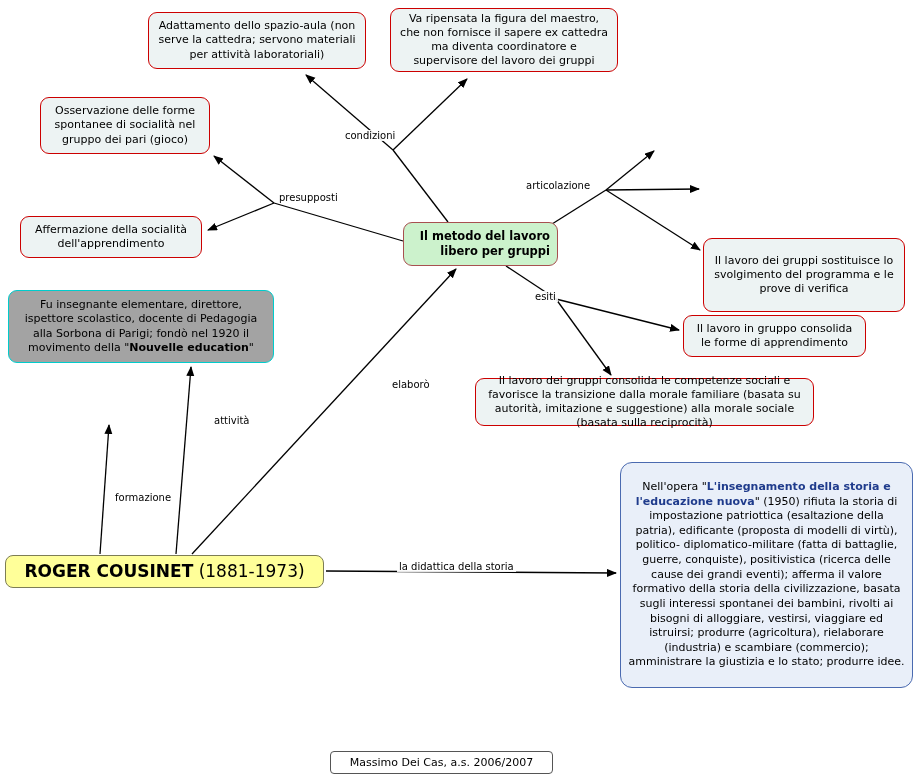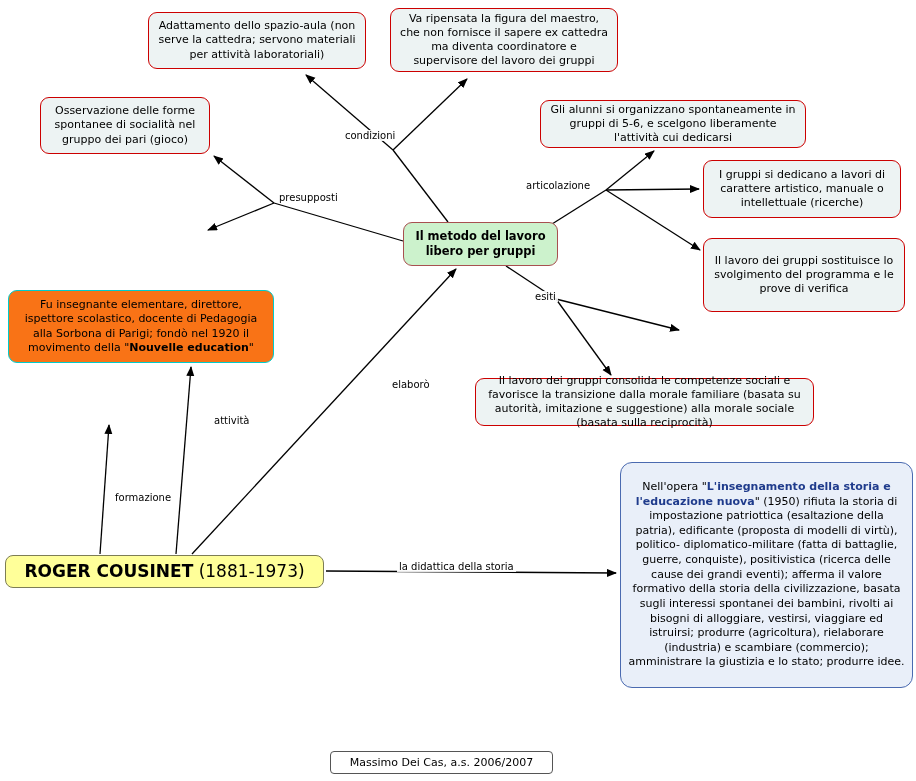--- a/index.html
+++ b/index.html
@@ -10,22 +10,22 @@
     color:#000;
   }
   svg.edges { position:absolute; left:0; top:0; width:916px; height:781px; pointer-events:none; }
   .node {
     position:absolute; box-sizing:border-box;
     display:flex; align-items:center; justify-content:center;
     text-align:center; font-size:11px; line-height:1.28;
     padding:3px 7px; border-radius:9px;
     border:1px solid #cc0000; background:#edf3f3;
   }
-  .node.cyan  { border-color:#00cccc; background:#f97316; }
-  .node.green { border-color:#a85050; background:#ccf2cc; font-weight:bold; font-size:11.5px; }
+  .node.cyan  { border-color:#00cccc; background:#a3a3a3; }
+  .node.green { border-color:#a85050; background:#ccf2cc; font-weight:bold; font-size:11.5px;text-align:right; }
   .node.yellow{
     border-color:#7d7d55; background:#ffff99; border-radius:8px;
     font-size:17px; justify-content:center; white-space:nowrap;
   }
   .node.blue  { border-color:#4a6ab0; background:#e9eff9; border-radius:12px; line-height:1.33; }
   .bold-navy  { font-weight:bold; color:#1f3b8c; }
   .bold-dark  { font-weight:bold; }
   .edge-label {
     position:absolute; font-size:10px; color:#000;
     background:rgba(255,255,255,0.9); padding:0 2px; white-space:nowrap;
@@ -79,37 +79,37 @@
   </div>
 
   <div class="node" style="left:390px;top:8px;width:228px;height:64px">
     <span>Va ripensata la figura del maestro, che non fornisce il sapere ex cattedra ma diventa coordinatore e supervisore del lavoro dei gruppi</span>
   </div>
 
   <div class="node" style="left:40px;top:97px;width:170px;height:57px">
     <span>Osservazione delle forme spontanee di socialità nel gruppo dei pari (gioco)</span>
   </div>
 
+  <div class="node" style="left:20px;top:216px;width:182px;height:42px">
+    <span>Affermazione della socialità dell'apprendimento</span>
+  </div>
 
   <div class="node green" style="left:403px;top:222px;width:155px;height:44px">
     <span>Il metodo del lavoro libero per gruppi</span>
   </div>
 
-  <div class="node" style="left:540px;top:100px;width:266px;height:48px">
-    <span>Gli alunni si organizzano spontaneamente in gruppi di 5-6, e scelgono liberamente l'attività cui dedicarsi</span>
-  </div>
 
-  <div class="node" style="left:703px;top:160px;width:198px;height:58px">
-    <span>I gruppi si dedicano a lavori di carattere artistico, manuale o intellettuale (ricerche)</span>
-  </div>
 
   <div class="node" style="left:703px;top:238px;width:202px;height:74px">
     <span>Il lavoro dei gruppi sostituisce lo svolgimento del programma e le prove di verifica</span>
   </div>
 
+  <div class="node" style="left:683px;top:315px;width:183px;height:42px">
+    <span>Il lavoro in gruppo consolida le forme di apprendimento</span>
+  </div>
 
   <div class="node" style="left:475px;top:378px;width:339px;height:48px">
     <span>Il lavoro dei gruppi consolida le competenze sociali e favorisce la transizione dalla morale familiare (basata su autorità, imitazione e suggestione) alla morale sociale (basata sulla reciprocità)</span>
   </div>
 
   <div class="node cyan" style="left:8px;top:290px;width:266px;height:73px">
     <span><span>Fu insegnante elementare, direttore, ispettore scolastico, docente di Pedagogia alla Sorbona di Parigi; fondò nel 1920 il movimento della "</span><span class="bold-dark">Nouvelle education</span><span>"</span></span>
   </div>
 
 

